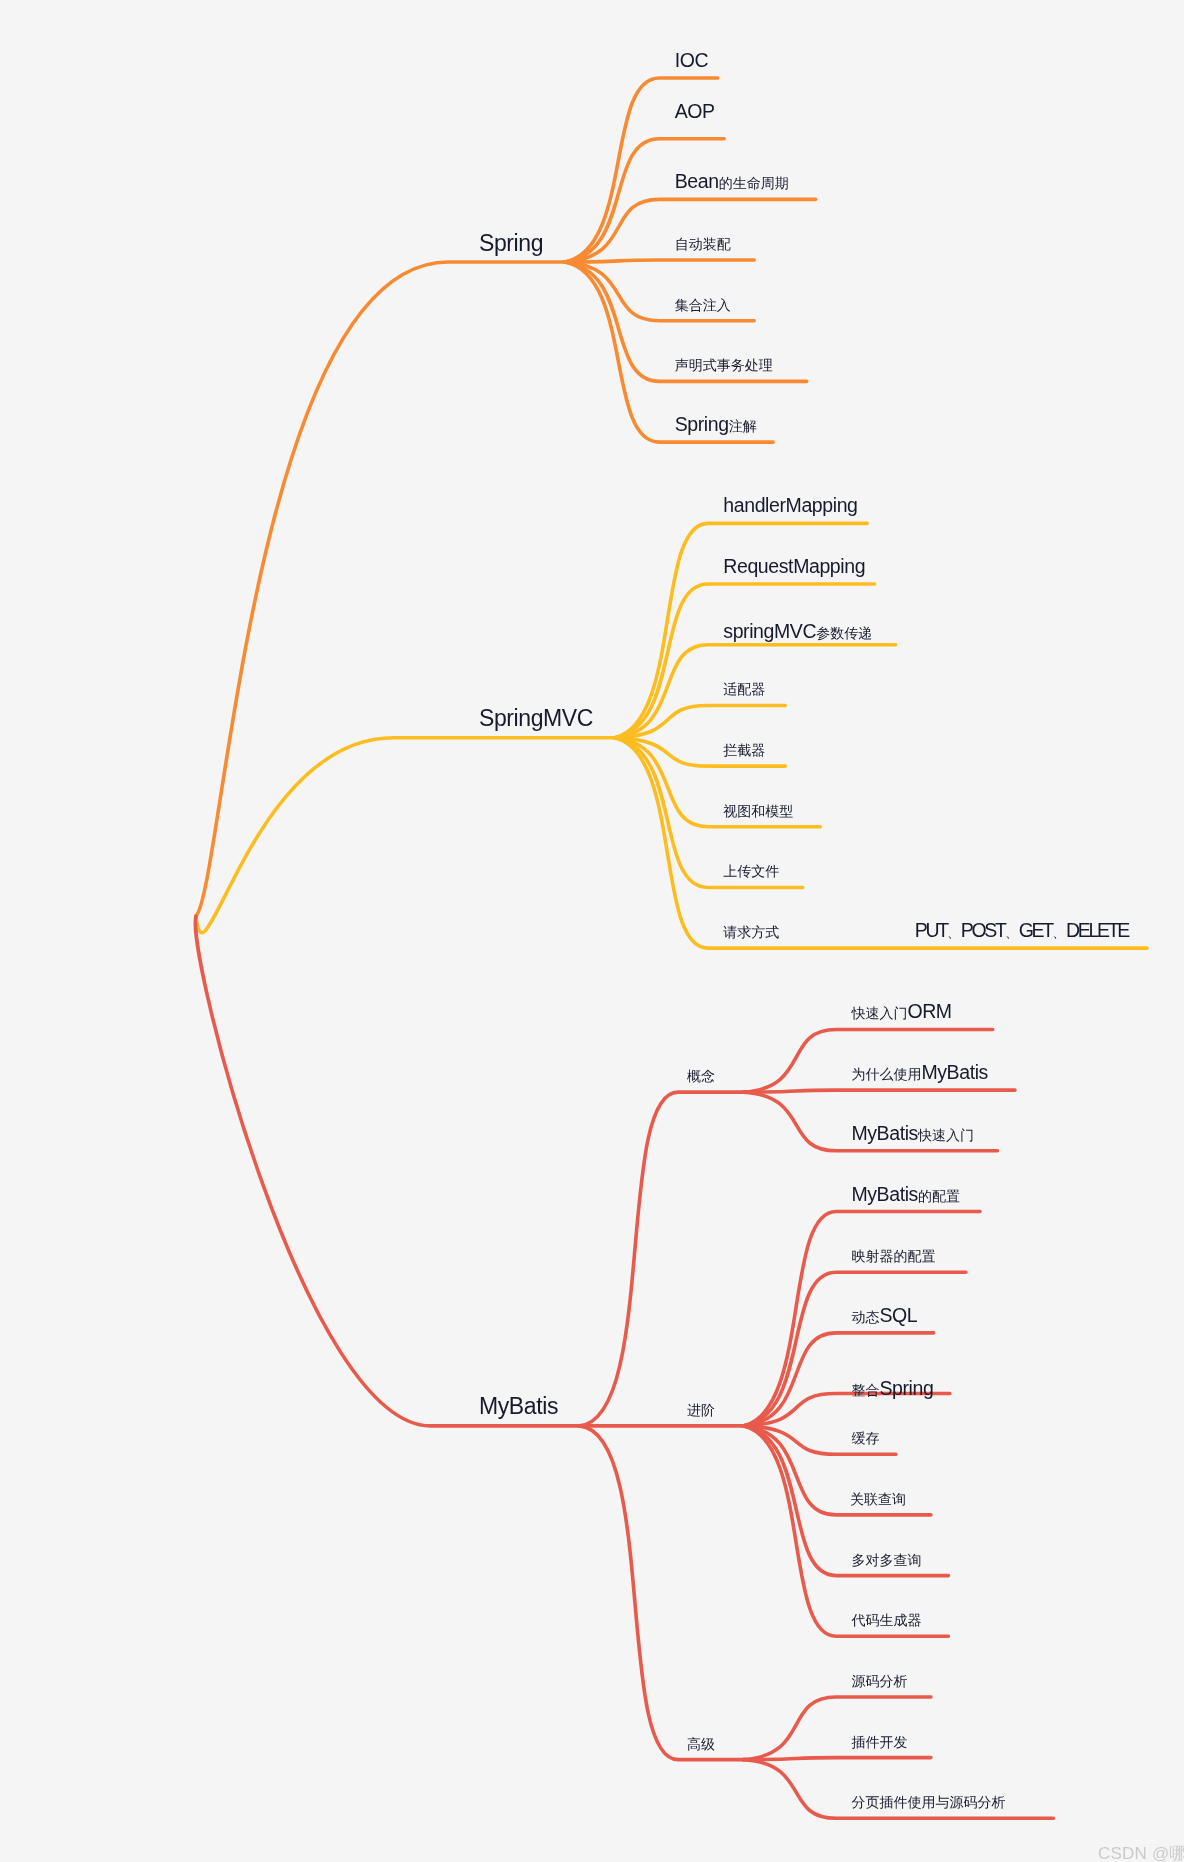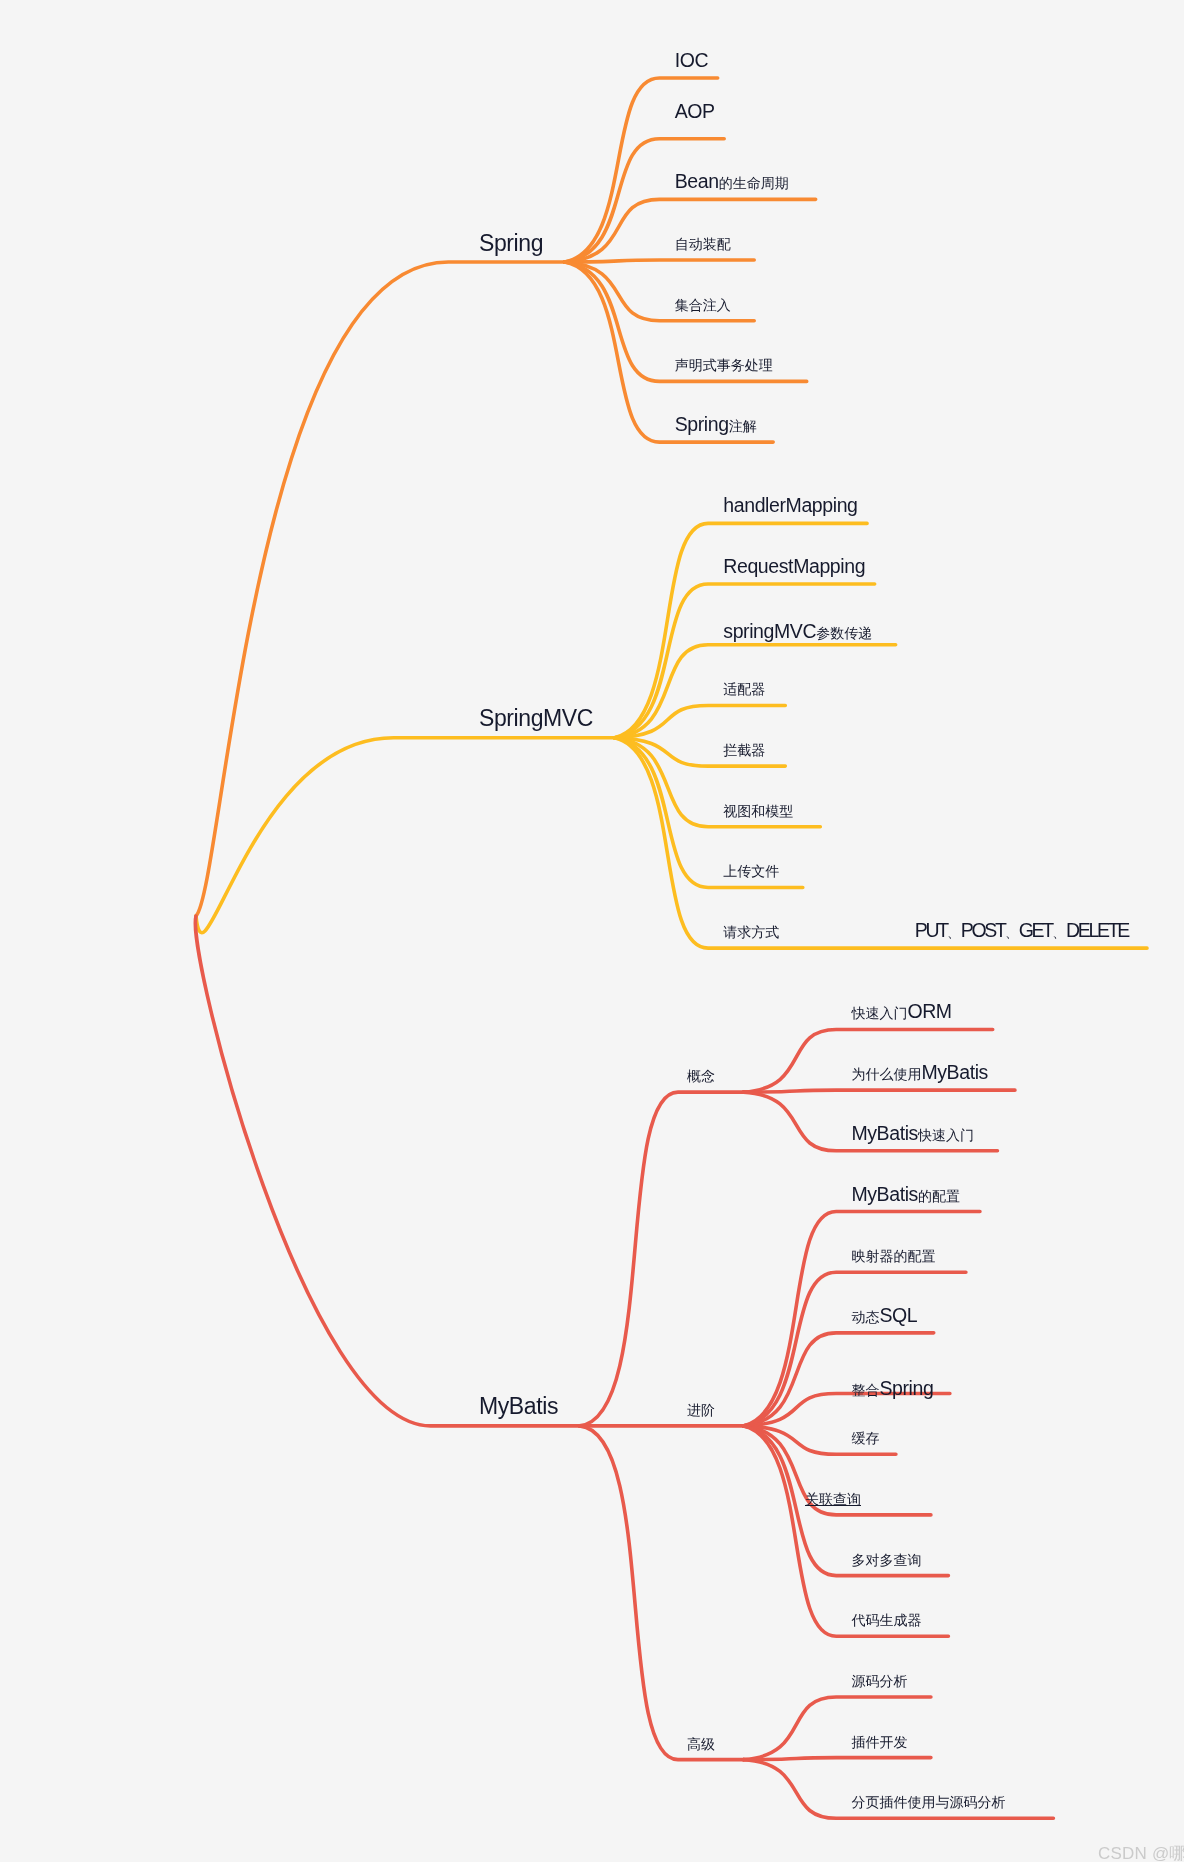--- a/index.html
+++ b/index.html
@@ -82,21 +82,21 @@
       <div class="node-label" style="left: 687px; top: 1065.14px;"><span class="cjk">概念</span></div>
       <div class="node-label" style="left: 851.4px; top: 1002.46px;"><span class="cjk">快速入门</span>ORM</div>
       <div class="node-label" style="left: 851.4px; top: 1063.14px;"><span class="cjk">为什么使用</span>MyBatis</div>
       <div class="node-label" style="left: 851.4px; top: 1123.82px;">MyBatis<span class="cjk">快速入门</span></div>
       <div class="node-label" style="left: 687px; top: 1398.88px;"><span class="cjk">进阶</span></div>
       <div class="node-label" style="left: 851.4px; top: 1184.5px;">MyBatis<span class="cjk">的配置</span></div>
       <div class="node-label" style="left: 851.4px; top: 1245.18px;"><span class="cjk">映射器的配置</span></div>
       <div class="node-label" style="left: 851.4px; top: 1305.86px;"><span class="cjk">动态</span>SQL</div>
       <div class="node-label" style="left: 851.4px; top: 1366.54px; margin-top: 12px;"><span class="cjk">整合</span>Spring</div>
       <div class="node-label" style="left: 851.4px; top: 1427.22px;"><span class="cjk">缓存</span></div>
-      <div class="node-label" style="left: 805px; top: 1487.9px; text-decoration: underline;"><span class="cjk">关联查询</span></div>
+      <div class="node-label" style="left: 850px; top: 1487.9px;"><span class="cjk">关联查询</span></div>
       <div class="node-label" style="left: 851.4px; top: 1548.58px;"><span class="cjk">多对多查询</span></div>
       <div class="node-label" style="left: 851.4px; top: 1609.26px;"><span class="cjk">代码生成器</span></div>
       <div class="node-label" style="left: 687px; top: 1732.62px;"><span class="cjk">高级</span></div>
       <div class="node-label" style="left: 851.4px; top: 1669.94px;"><span class="cjk">源码分析</span></div>
       <div class="node-label" style="left: 851.4px; top: 1730.62px;"><span class="cjk">插件开发</span></div>
       <div class="node-label" style="left: 851.4px; top: 1791.3px;"><span class="cjk">分页插件使用与源码分析</span></div>
     </div>
   <div id="watermark" style="left: 1098px; top: 1842px;">CSDN @哪吒</div>
 </div>
 

